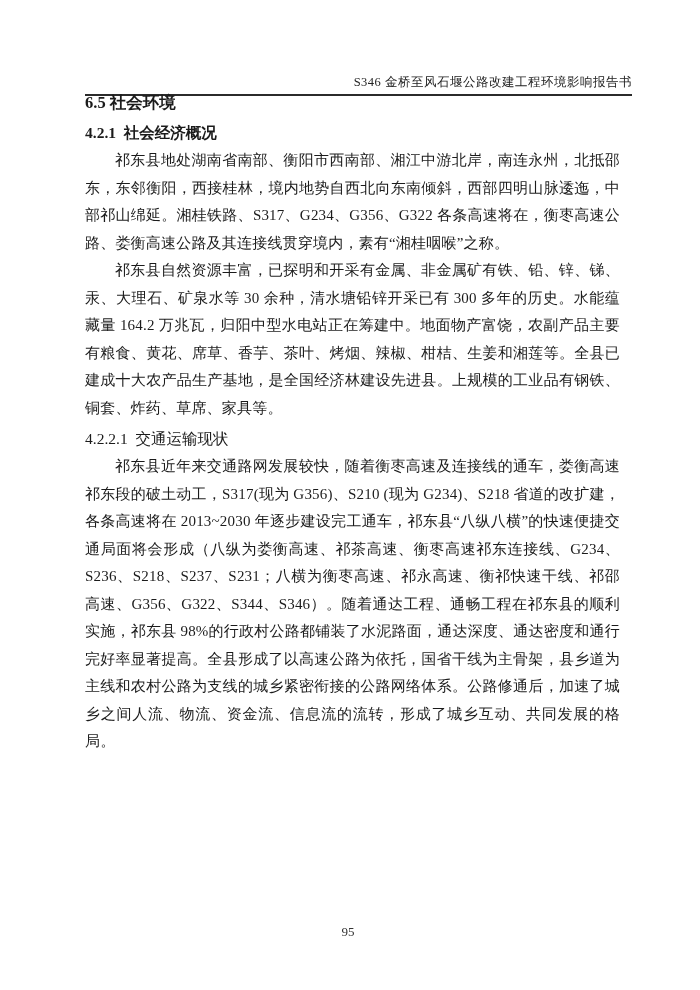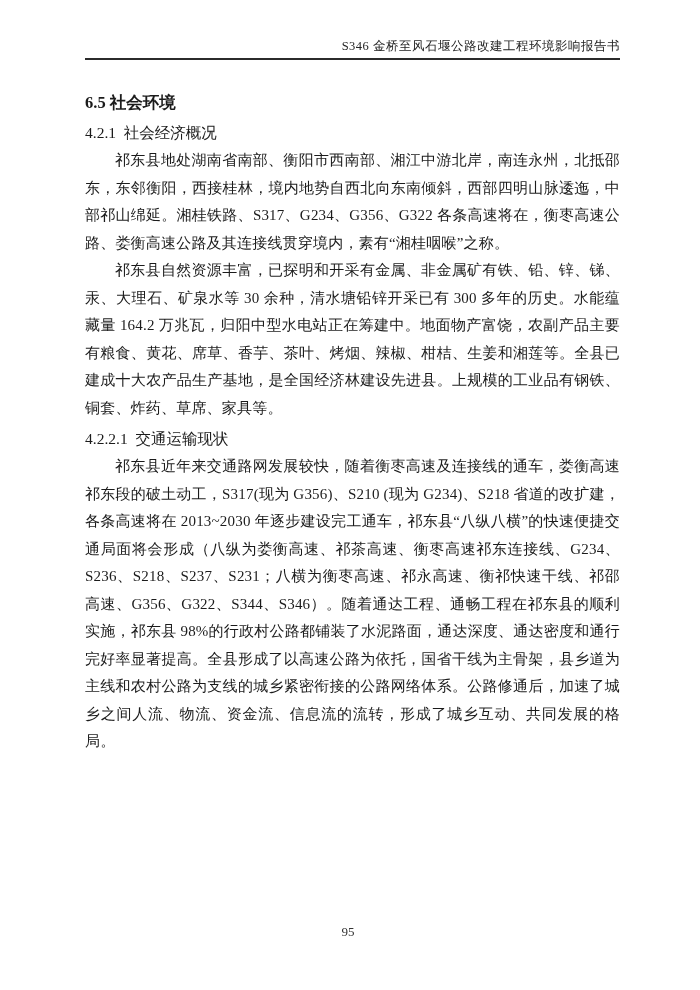--- a/index.html
+++ b/index.html
@@ -14,22 +14,22 @@
     height: 990px;
     background: #ffffff;
     font-family: "Liberation Serif", "DejaVu Serif", serif;
     color: #1b1b1b;
     overflow: hidden;
   }
   .header {
     position: absolute;
     top: 0;
     left: 85px;
-    right: 80px;
-    padding-top: 38px;
+    right: 68px;
+    padding-top: 74px;
   }
   .header-title {
     text-align: right;
     font-size: 12.5px;
     line-height: 16px;
     letter-spacing: 0.5px;
     color: #222222;
   }
   .header-rule {
     margin-top: 4px;
@@ -43,21 +43,21 @@
   }
   .h-section {
     font-size: 16.5px;
     font-weight: bold;
     line-height: 22px;
     margin: 13px 0 0 0;
     white-space: pre-wrap;
   }
   .h-sub {
     font-size: 15.5px;
-    font-weight: normal;
+    font-weight: bold;
     line-height: 21px;
     margin: 8px 0 0 0;
     white-space: pre-wrap;
   }
   .h-sub2 {
     font-size: 15.5px;
     font-weight: normal;
     line-height: 21px;
     margin: 6px 0 0 0;
     white-space: pre-wrap;

